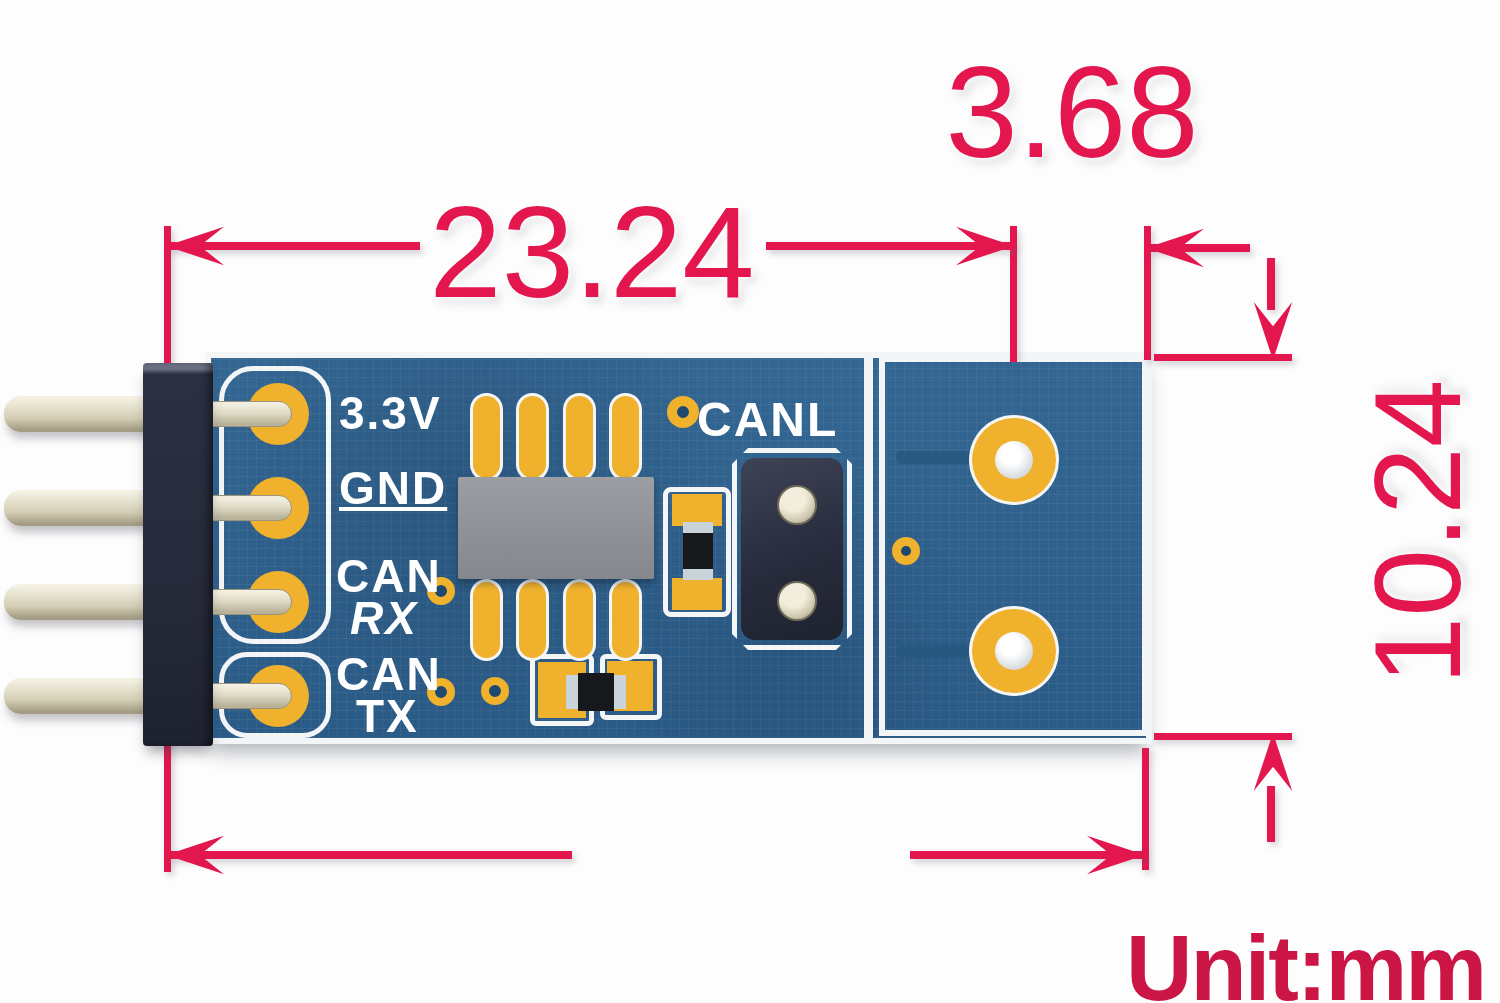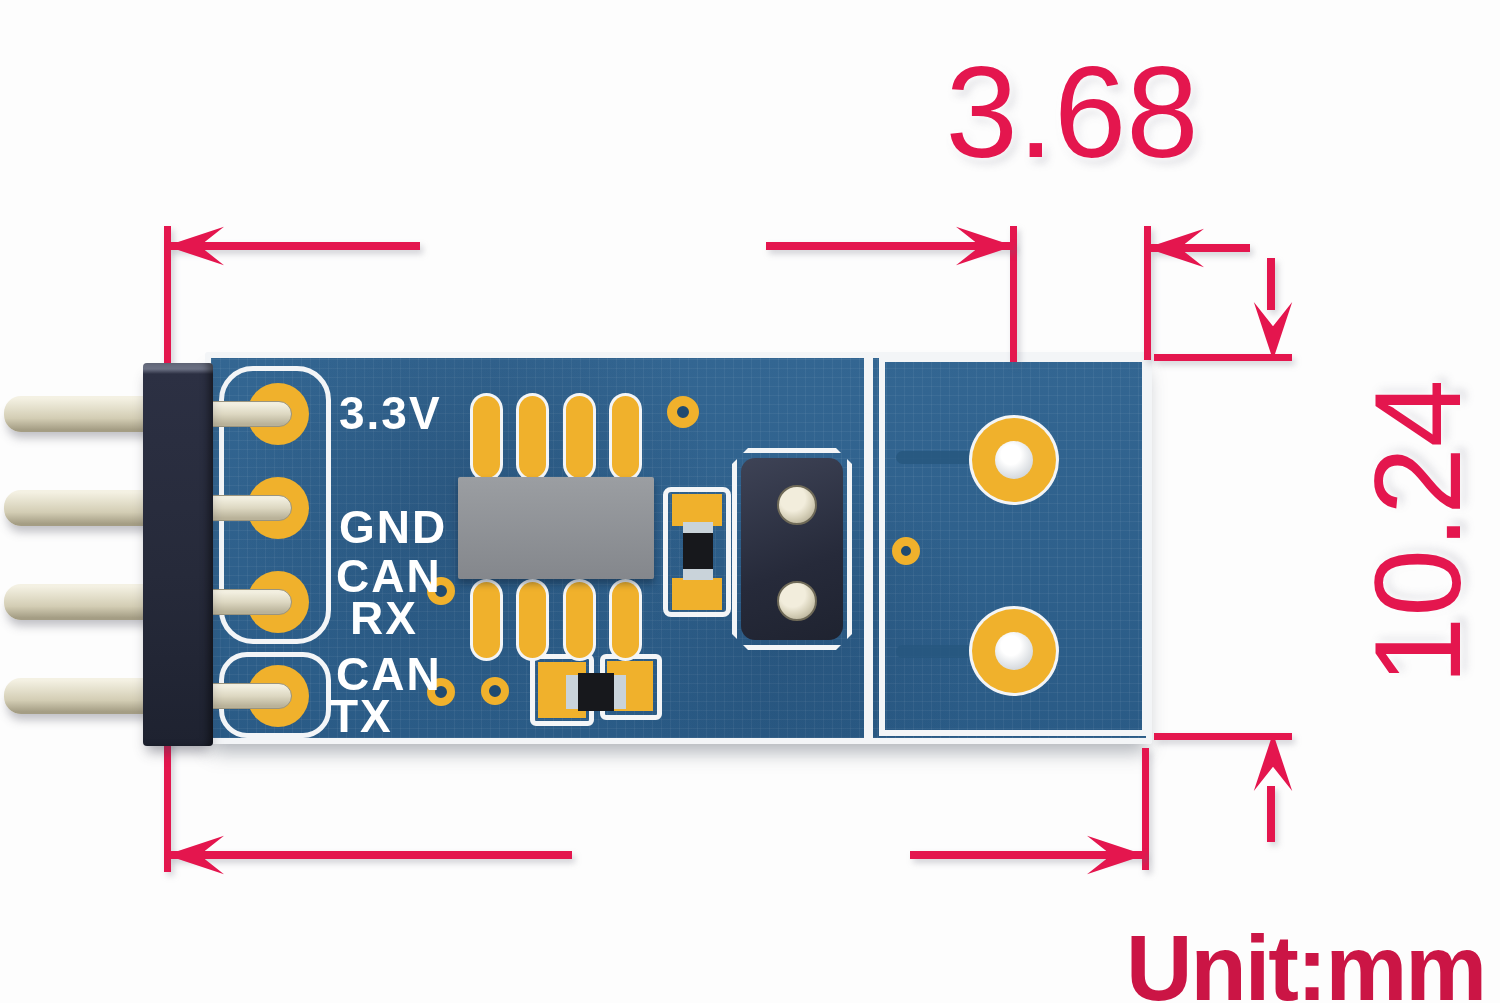--- a/index.html
+++ b/index.html
@@ -99,20 +99,21 @@
   .big-hole{position:absolute;width:38px;height:38px;border-radius:50%;z-index:5;
            background:radial-gradient(circle at 42% 36%,#ffffff 0 30%,#e2e5e8 60%,#bec3c8 100%);}
 </style>
 </head>
 <body>
 
 <div id="stage">
 
   <div id="unit-label">Unit:mm</div>
 
+  <div class="dim-num" style="left:592px;top:252px;">23.24</div>
   <div class="dim-num" style="left:1072px;top:112px;">3.68</div>
   <div class="dim-num vert" style="left:1418px;top:532px;">10.24</div>
 
   <div class="red under" style="left:164px;top:226px;width:7px;height:646px;"></div>
   <div class="red" style="left:1010px;top:226px;width:7px;height:136px;"></div>
   <div class="red" style="left:1144px;top:226px;width:7px;height:134px;"></div>
   <div class="red" style="left:1142px;top:748px;width:7px;height:122px;"></div>
   <div class="red" style="left:1154px;top:354px;width:138px;height:7px;"></div>
   <div class="red" style="left:1154px;top:733px;width:138px;height:7px;"></div>
 
@@ -150,25 +151,25 @@
   <div class="pin-outer" style="top:678px;"></div>
 
   <div class="pin-shaft" style="top:401px;"></div>
   <div class="pin-shaft" style="top:495px;"></div>
   <div class="pin-shaft" style="top:589px;"></div>
   <div class="pin-shaft" style="top:683px;"></div>
 
   <div id="pin-header-block"></div>
 
   <div class="silk-text" style="left:339px;top:390px;">3.3V</div>
-  <div class="silk-text" style="left:339px;top:504px;">GND</div>
+  <div class="silk-text" style="left:339px;top:465px;text-decoration:underline;">GND</div>
   <div class="silk-text" style="left:336px;top:553px;">CAN</div>
-  <div class="silk-text" style="left:350px;top:595px;">RX</div>
+  <div class="silk-text" style="left:350px;top:595px;font-style:italic;">RX</div>
   <div class="silk-text" style="left:336px;top:651px;">CAN</div>
-  <div class="silk-text" style="left:330px;top:693px;">TX</div>
+  <div class="silk-text" style="left:356px;top:693px;">TX</div>
 
   <div class="soic-pad" style="left:473px;top:396px;"></div>
   <div class="soic-pad" style="left:519px;top:396px;"></div>
   <div class="soic-pad" style="left:566px;top:396px;"></div>
   <div class="soic-pad" style="left:612px;top:396px;"></div>
   <div class="soic-pad bot" style="left:473px;top:582px;"></div>
   <div class="soic-pad bot" style="left:519px;top:582px;"></div>
   <div class="soic-pad bot" style="left:566px;top:582px;"></div>
   <div class="soic-pad bot" style="left:612px;top:582px;"></div>
 
@@ -182,20 +183,21 @@
   <div class="smd-body" style="left:683px;top:533px;width:30px;height:36px;"></div>
 
   <div class="silk-box" style="left:530px;top:654px;width:64px;height:72px;border-radius:6px;"></div>
   <div class="silk-box" style="left:600px;top:654px;width:62px;height:66px;border-radius:6px;"></div>
   <div class="smd-pad" style="left:538px;top:662px;width:48px;height:56px;"></div>
   <div class="smd-pad" style="left:607px;top:661px;width:46px;height:50px;"></div>
   <div class="smd-cap" style="left:566px;top:675px;width:13px;height:34px;"></div>
   <div class="smd-cap" style="left:613px;top:675px;width:13px;height:34px;"></div>
   <div class="smd-body" style="left:578px;top:673px;width:36px;height:38px;"></div>
 
+  <div class="silk-text" style="left:697px;top:396px;font-size:48px;">CANL</div>
   <div id="jumper-outline"></div>
   <div id="jumper-block"></div>
   <div class="jumper-pin" style="left:777px;top:485px;"></div>
   <div class="jumper-pin" style="left:777px;top:581px;"></div>
 
   <div class="via" style="left:427px;top:577px;width:28px;height:28px;"></div>
   <div class="via" style="left:427px;top:678px;width:28px;height:28px;"></div>
   <div class="via" style="left:481px;top:677px;width:28px;height:28px;"></div>
   <div class="via" style="left:667px;top:396px;width:32px;height:32px;border-width:10px;"></div>
   <div class="via" style="left:892px;top:537px;width:28px;height:28px;border-width:9px;"></div>

